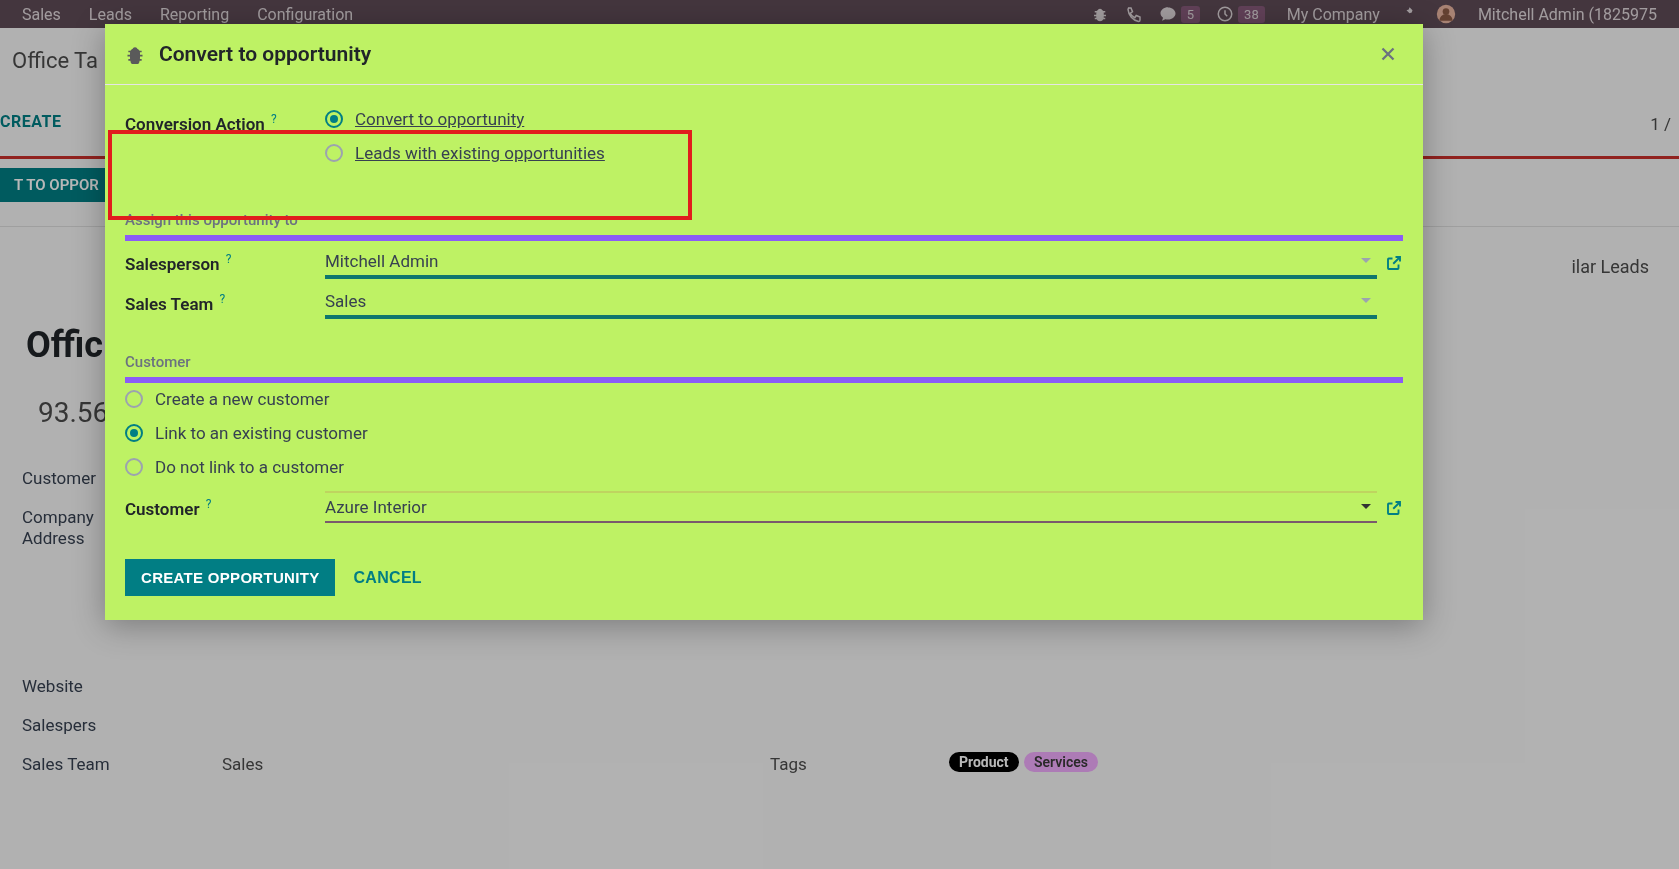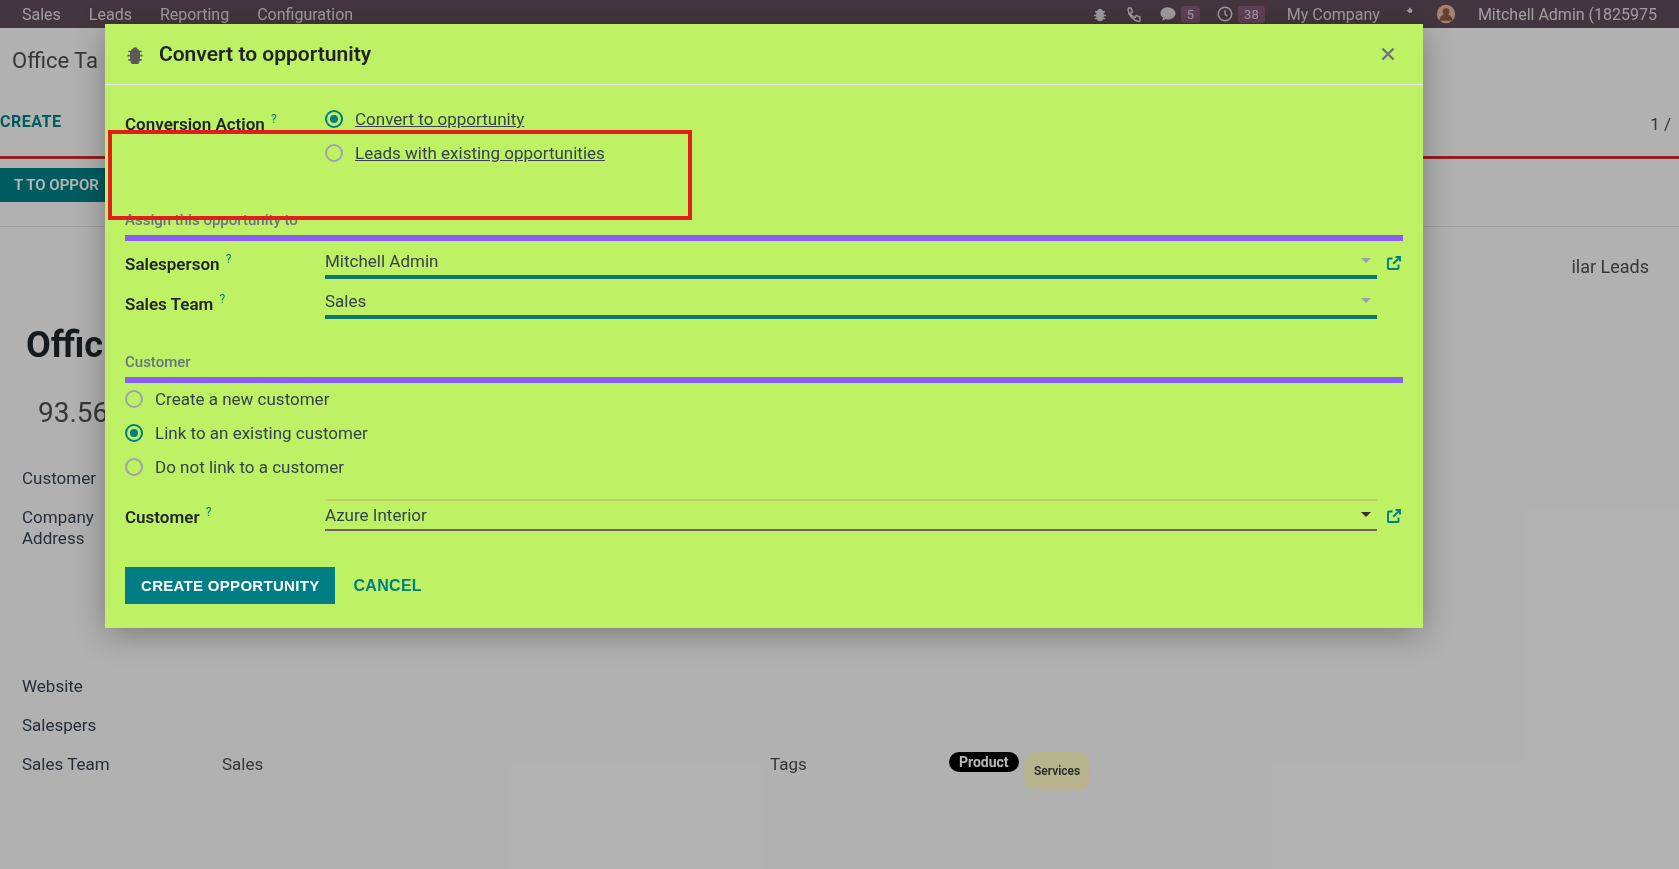--- a/index.html
+++ b/index.html
@@ -25,21 +25,21 @@
 .bg-label { position: absolute; left: 22px; font-size: 17px; color: #374151; }
 .bg-label.l1 { top: 468px; }
 .bg-label.l2 { top: 507px; }
 .bg-label.l3 { top: 528px; text-align: right; }
 .bg-label.l4 { top: 676px; }
 .bg-label.l5 { top: 715px; text-align: right; }
 .bg-label.l6 { top: 754px; }
 .bg-sales { position: absolute; top: 754px; left: 222px; font-size: 17px; color: #4c4c4c; }
 .bg-tags { position: absolute; top: 754px; left: 770px; font-size: 17px; color: #4c4c4c; }
 .tag-product { position: absolute; top: 752px; left: 949px; background: #000000; color: #fff; padding: 2px 10px; border-radius: 12px; font-size: 14px; font-weight: 700; }
-.tag-services { position: absolute; top: 752px; left: 1024px; background: #fef9c3; color: #3a3a3a; padding: 12px 10px; border-radius: 12px; font-size: 12px; font-weight: 600; }
+.tag-services { position: absolute; top: 752px; left: 1024px; background: #f0abfc; color: #3a3a3a; padding: 2px 10px; border-radius: 12px; font-size: 14px; font-weight: 600; }
 .pager { position: absolute; top: 114px; right: 8px; font-size: 17px; color: #4c4c4c; }
 
 
 .overlay { position: absolute; inset: 0; background: rgba(0,0,0,0.28); }
 .modal { position: absolute; left: 105px; top: 24px; width: 1318px; background: #bef264; box-shadow: 0 6px 30px rgba(0,0,0,0.3); }
 .modal-header { display: flex; align-items: center; padding: 18px 24px 18px 20px; border-bottom: 1px solid #e5e5e5; }
 .modal-header .bug { margin-right: 14px; color: #5a5a5a; }
 .modal-header .title { font-size: 21px; font-weight: 600; color: #212529; }
 .modal-header .close { margin-left: auto; cursor: pointer; color: #6b7280; }
 
@@ -227,21 +227,21 @@
     </div>
     <div class="radio-row">
       <span class="radio checked"></span>
       <span class="radio-label">Link to an existing customer</span>
     </div>
     <div class="radio-row">
       <span class="radio"></span>
       <span class="radio-label">Do not link to a customer</span>
     </div>
 
-    <div class="m2o-row" style="margin-top:24px;">
+    <div class="m2o-row" style="margin-top:16px;">
       <div class="m2o-label">
         <span>Customer</span>
         <sup class="help">?</sup>
       </div>
       <div class="m2o-input-wrap modified">
         <span class="topline"></span>
         <span class="value">Azure Interior</span>
         <span class="caret" style="color:#333">
           <svg width="10" height="10" viewBox="0 0 10 10" fill="currentColor">
               <path d="M0 2l5 5 5-5z"></path>

